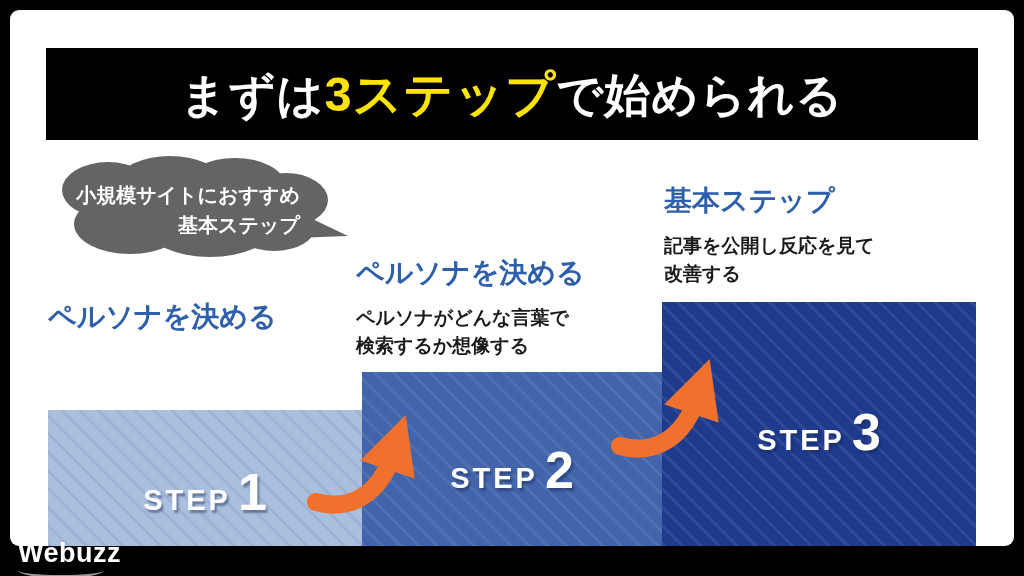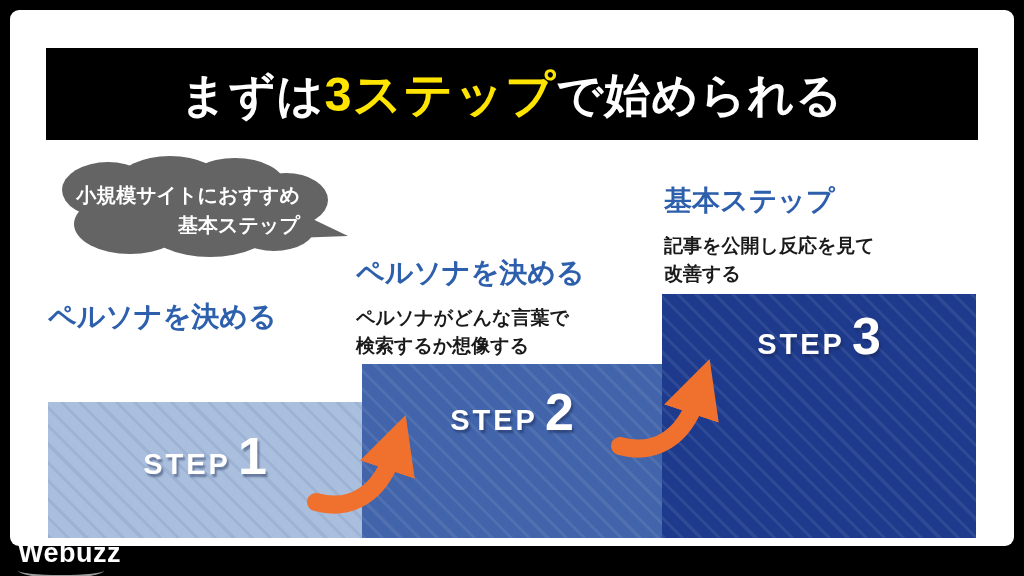--- a/index.html
+++ b/index.html
@@ -35,21 +35,21 @@
     margin:0;color:var(--heading-blue,#2d5fad);font-size:28px;font-weight:bold;white-space:nowrap;
   }
   .step-info .step-desc{
     margin:12px 0 0 0;color:#1a1a1a;font-size:19px;font-weight:bold;line-height:1.45;white-space:pre-line;
   }
   .info1{left:38px;top:288px;}
   .info2{left:346px;top:244px;}
   .info3{left:654px;top:172px;}
   
   .stair{
-    position:absolute;bottom:8px;display:flex;justify-content:center;align-items:flex-start;
+    position:absolute;bottom:0;display:flex;justify-content:center;align-items:center;
     background-image:repeating-linear-gradient(45deg,rgba(255,255,255,0.08) 0 3px,rgba(255,255,255,0) 3px 13px);
   }
   .stair1{left:38px;width:314px;height:108px;background-color:var(--step1-fill,#aabfdd);
     background-image:repeating-linear-gradient(45deg,rgba(70,95,150,0.12) 0 3px,rgba(255,255,255,0) 3px 13px);
     padding-top:28px;}
   .stair2{left:352px;width:300px;height:152px;background-color:var(--step2-fill,#4164aa);padding-top:22px;}
   .stair3{left:652px;width:314px;height:228px;background-color:var(--step3-fill,#1d3a8c);padding-top:16px;}
   .step-label{display:flex;align-items:baseline;color:#fff;text-shadow:2px 3px 2px rgba(25,38,80,0.45);}
   .step-word{font-size:29px;font-weight:bold;letter-spacing:3px;margin-right:7px;}
   .step-num{font-size:52px;font-weight:bold;line-height:1;}

